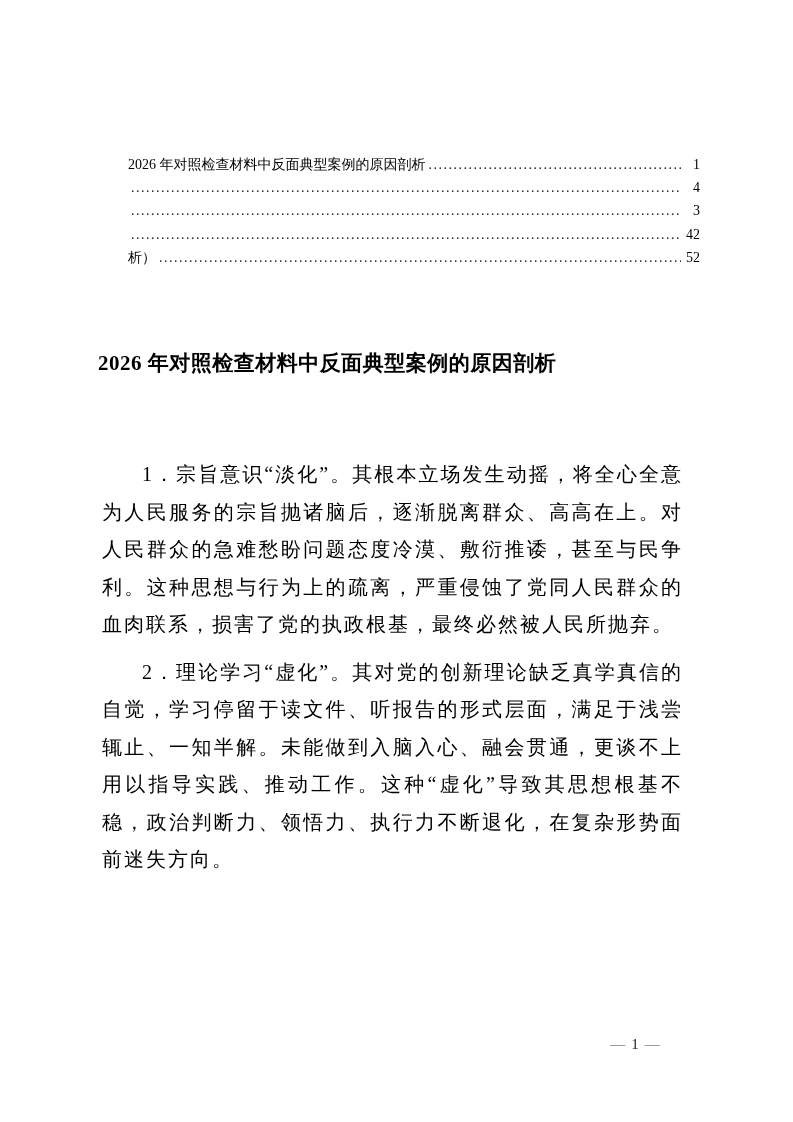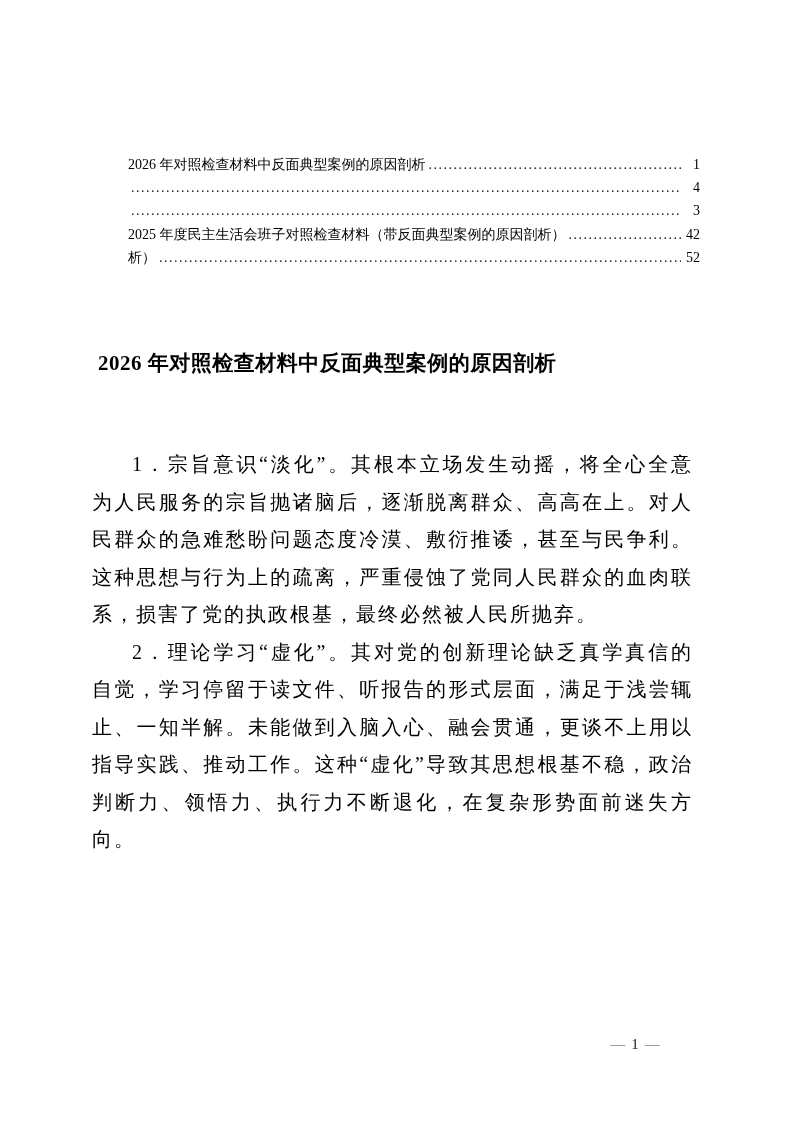--- a/index.html
+++ b/index.html
@@ -61,21 +61,21 @@
   }
 
   
   .body-text {
     position: absolute;
     left: 92px;
     top: 446px;
     width: 601px;
   }
   .body-text p {
-    margin: 0;
+    margin: 10px;
     font-size: 20px;
     line-height: 37.5px;
     letter-spacing: 2px;
     text-align: justify;
     text-indent: 40px;
   }
 
   
   .footer {
     position: absolute;
@@ -102,21 +102,20 @@
     </div>
     <div class="toc-line">
       <span class="dots">............................................................................................................................................................................................................................................................................................................</span>
       <span class="toc-page">4</span>
     </div>
     <div class="toc-line">
       <span class="dots">............................................................................................................................................................................................................................................................................................................</span>
       <span class="toc-page">3</span>
     </div>
     <div class="toc-line">
-      <span class="toc-text">2025 年度民主生活会班子对照检查材料（带反面典型案例的原因剖析）</span>
       <span class="dots">............................................................................................................................................................................................................................................................................................................</span>
       <span class="toc-page">42</span>
     </div>
     <div class="toc-line">
       <span class="toc-text">析）</span>
       <span class="dots">............................................................................................................................................................................................................................................................................................................</span>
       <span class="toc-page">52</span>
     </div>
   </div>
 

